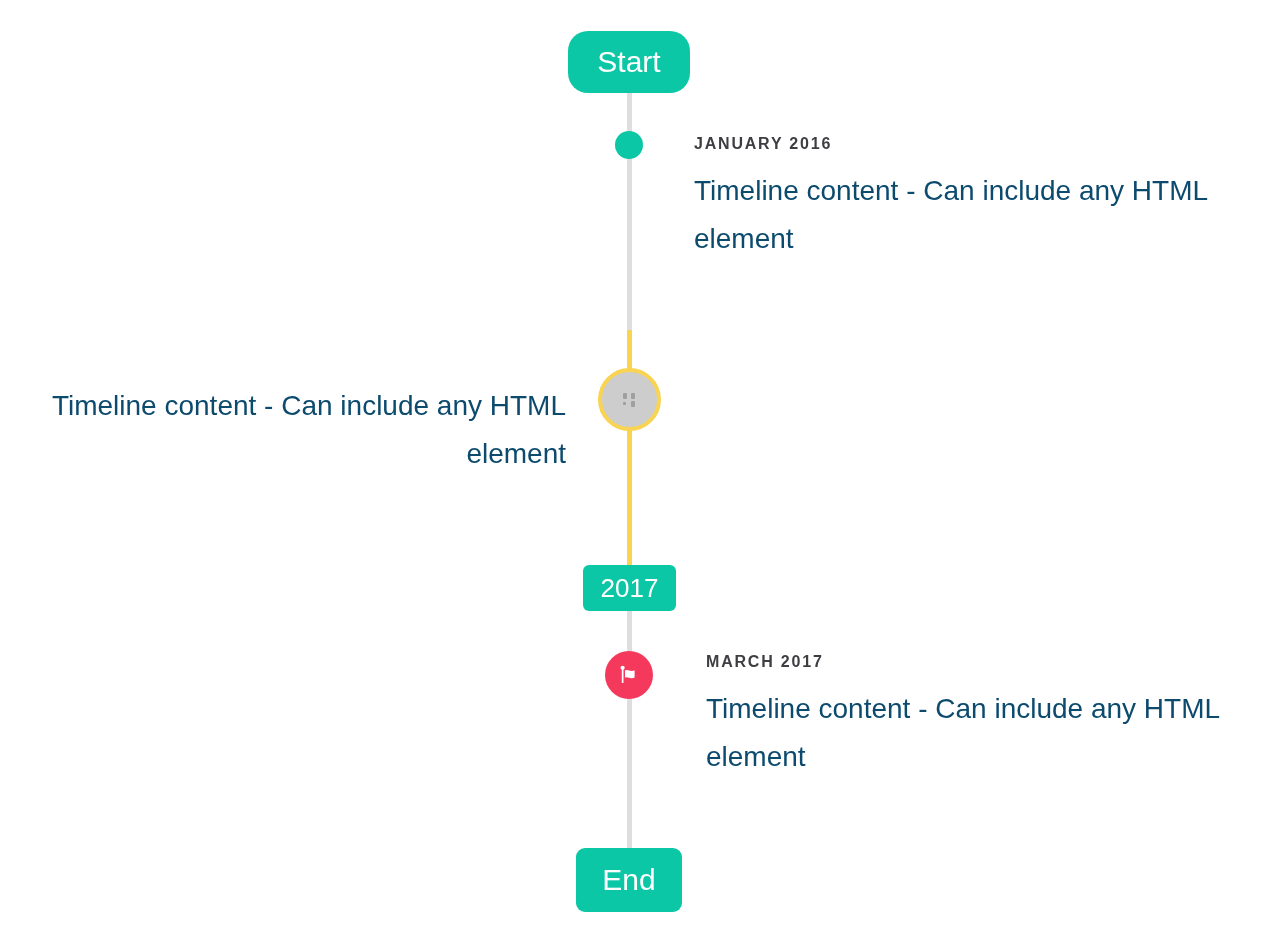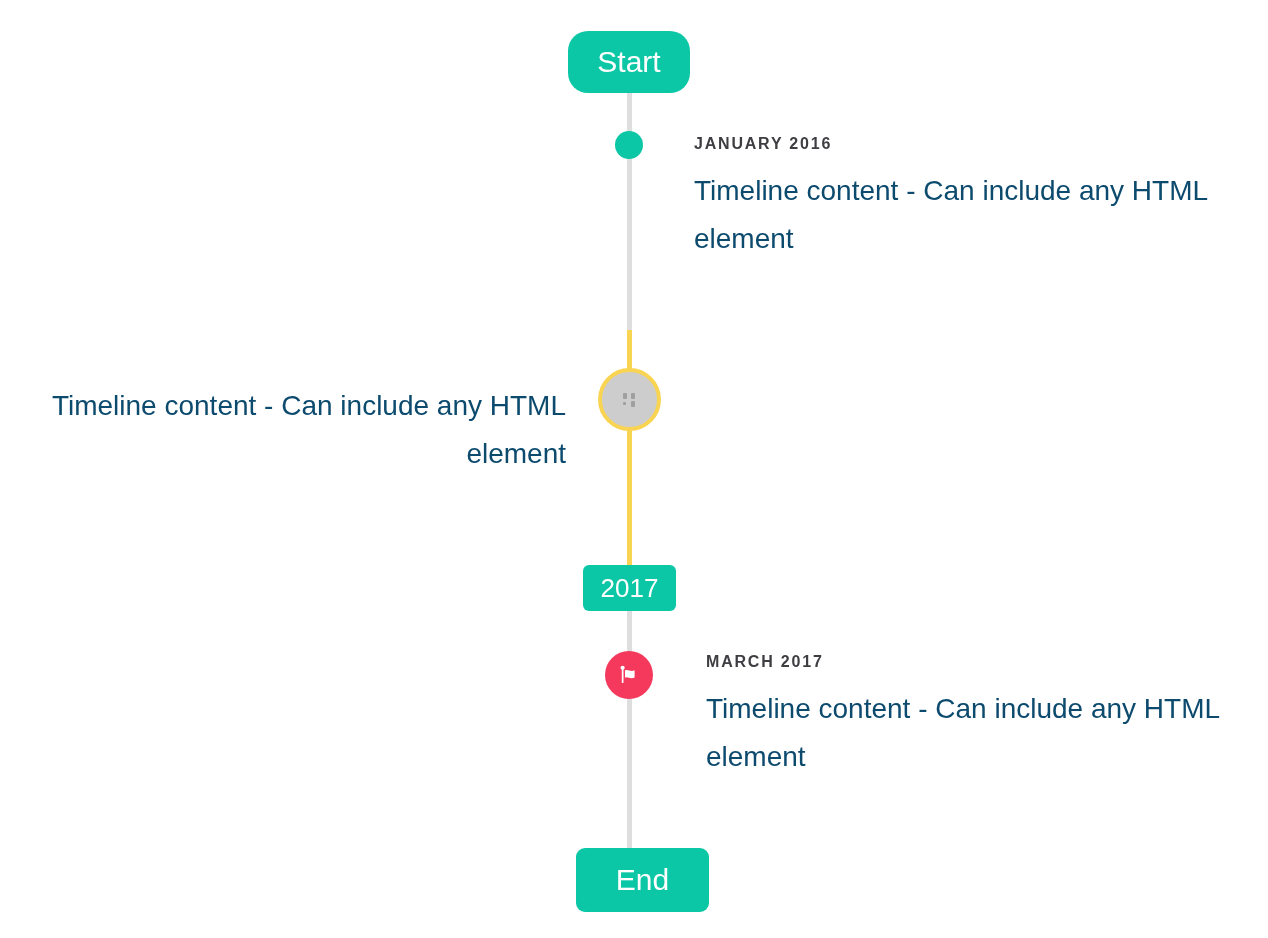--- a/index.html
+++ b/index.html
@@ -23,21 +23,21 @@
     background: #0cc7a6;
     color: #ffffff;
     display: flex;
     align-items: center;
     justify-content: center;
     z-index: 4;
     box-sizing: border-box;
   }
   .badge-start { left: 568px; top: 31px;  width: 122px; height: 62px; border-radius: 20px; font-size: 30px; }
   .badge-year  { left: 583px; top: 565px; width: 93px;  height: 46px; border-radius: 6px; font-size: 26px; }
-  .badge-end   { left: 576px; top: 848px; width: 133px; height: 64px; border-radius: 9px; font-size: 30px; }
+  .badge-end   { left: 576px; top: 848px; width: 106px; height: 64px; border-radius: 9px; font-size: 30px; }
 
   
   .marker { position: absolute; border-radius: 50%; z-index: 3; box-sizing: content-box; }
   .marker-dot {
     left: 615px; top: 131px; width: 28px; height: 28px;
     background: #0cc7a6;
   }
   .marker-image {
     left: 598px; top: 368px; width: 55px; height: 55px;
     background: #cdcdcd;

